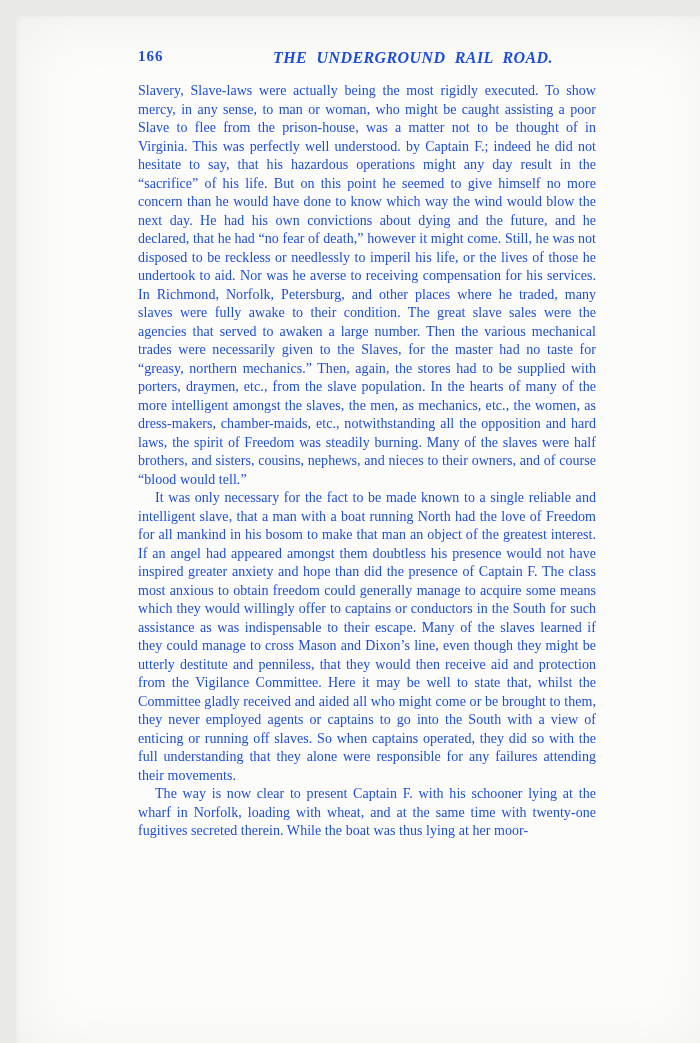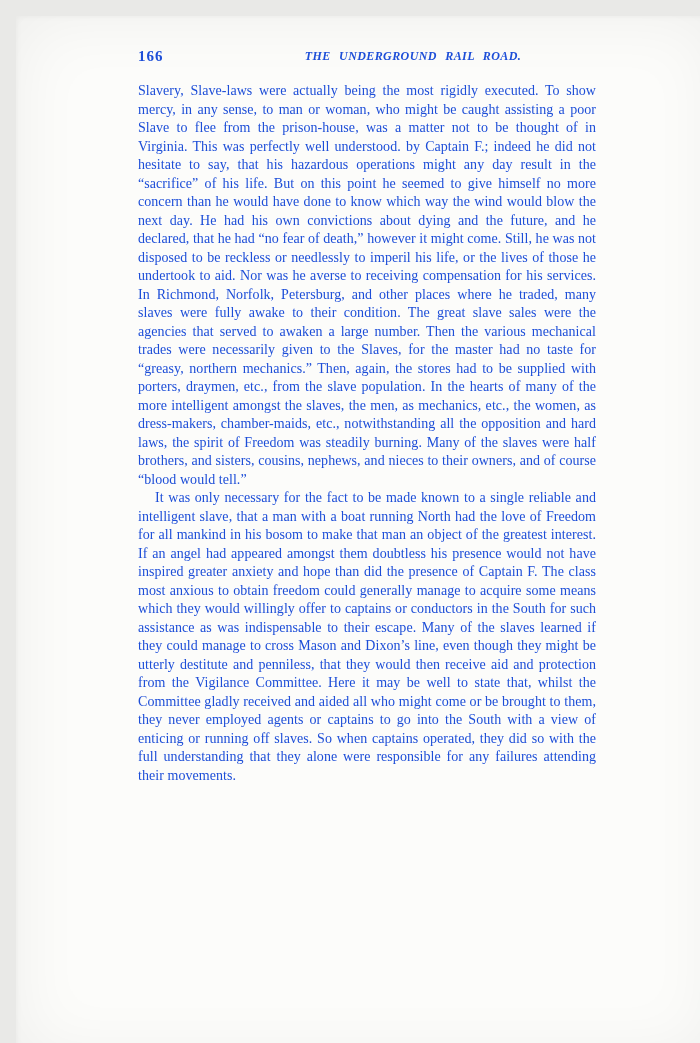--- a/index.html
+++ b/index.html
@@ -36,21 +36,21 @@
     font-size: 15px;
     font-weight: 700;
     letter-spacing: 1px;
   }
   .header-title {
     position: absolute;
     left: calc(50% + 46px);
     top: 3px;
     transform: translateX(-50%);
     white-space: nowrap;
-    font-size: 12px;
+    font-size: 16px;
     font-weight: 700;
     font-style: italic;
     letter-spacing: 0.4px;
     word-spacing: 5px;
   }
   .body-text p {
     margin: 0;
     font-size: 14px;
     line-height: 18.5px;
     text-align: justify;
@@ -68,16 +68,17 @@
   <div class="text-block">
 
     <div class="running-header">
       <span class="page-number">166</span>
       <span class="header-title">THE UNDERGROUND RAIL ROAD.</span>
     </div>
 
     <div class="body-text">
       <p class="para">Slavery, Slave-laws were actually being the most rigidly executed.  To show mercy, in any sense, to man or woman, who might be caught assisting a poor Slave to flee from the prison-house, was a matter not to be thought of in Virginia.  This was perfectly well understood. by Captain F.; indeed he did not hesitate to say, that his hazardous operations might any day result in the “sacrifice” of his life.  But on this point he seemed to give himself no more concern than he would have done to know which way the wind would blow the next day.  He had his own convictions about dying and the future, and he declared, that he had “no fear of death,” however it might come.  Still, he was not disposed to be reckless or needlessly to imperil his life, or the lives of those he undertook to aid.  Nor was he averse to receiving compensation for his services.  In Richmond, Norfolk, Petersburg, and other places where he traded, many slaves were fully awake to their condition.  The great slave sales were the agencies that served to awaken a large number. Then the various mechanical trades were necessarily given to the Slaves, for the master had no taste for “greasy, northern mechanics.”  Then, again, the stores had to be supplied with porters, draymen, etc., from the slave population.  In the hearts of many of the more intelligent amongst the slaves, the men, as mechanics, etc., the women, as dress-makers, chamber-maids, etc., notwithstanding all the opposition and hard laws, the spirit of Freedom was steadily burning.  Many of the slaves were half brothers, and sisters, cousins, nephews, and nieces to their owners, and of course “blood would tell.”</p>
       <p class="para indent">It was only necessary for the fact to be made known to a single reliable and intelligent slave, that a man with a boat running North had the love of Freedom for all mankind in his bosom to make that man an object of the greatest interest.  If an angel had appeared amongst them doubtless his presence would not have inspired greater anxiety and hope than did the presence of Captain F.  The class most anxious to obtain freedom could generally manage to acquire some means which they would willingly offer to captains or conductors in the South for such assistance as was indispensable to their escape.  Many of the slaves learned if they could manage to cross Mason and Dixon’s line, even though they might be utterly destitute and penniless, that they would then receive aid and protection from the Vigilance Committee.  Here it may be well to state that, whilst the Committee gladly received and aided all who might come or be brought to them, they never employed agents or captains to go into the South with a view of enticing or running off slaves.  So when captains operated, they did so with the full understanding that they alone were responsible for any failures attending their movements.</p>
+      <p class="para indent">The way is now clear to present Captain F. with his schooner lying at the wharf in Norfolk, loading with wheat, and at the same time with twenty-one fugitives secreted therein.  While the boat was thus lying at her moor-</p>
     </div>
 
   </div>
 </div>
 
 </body></html>

